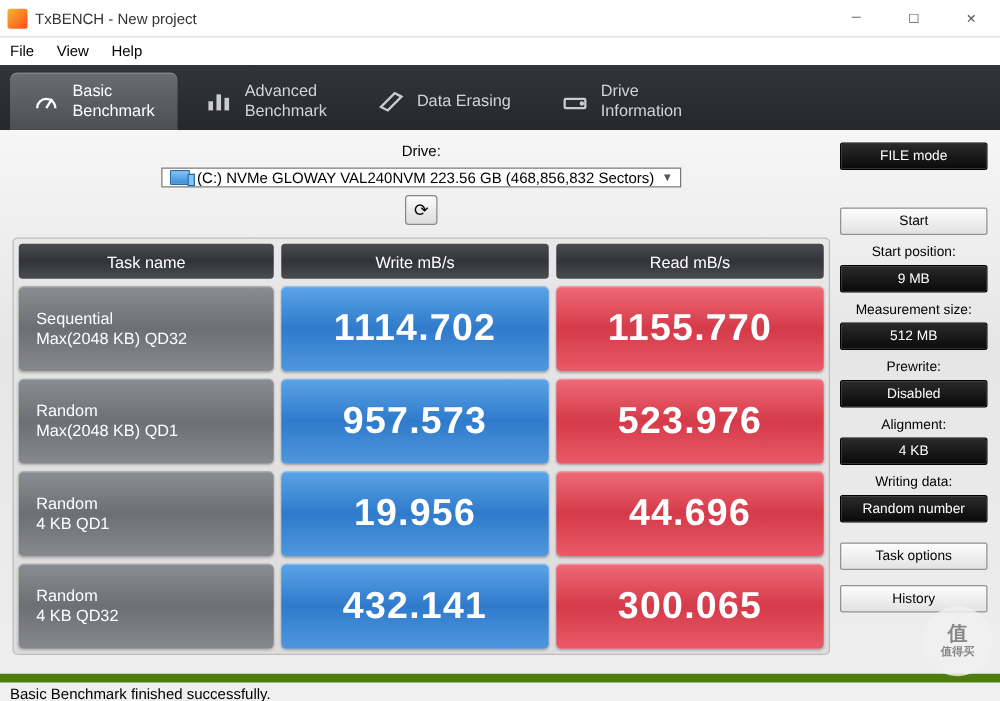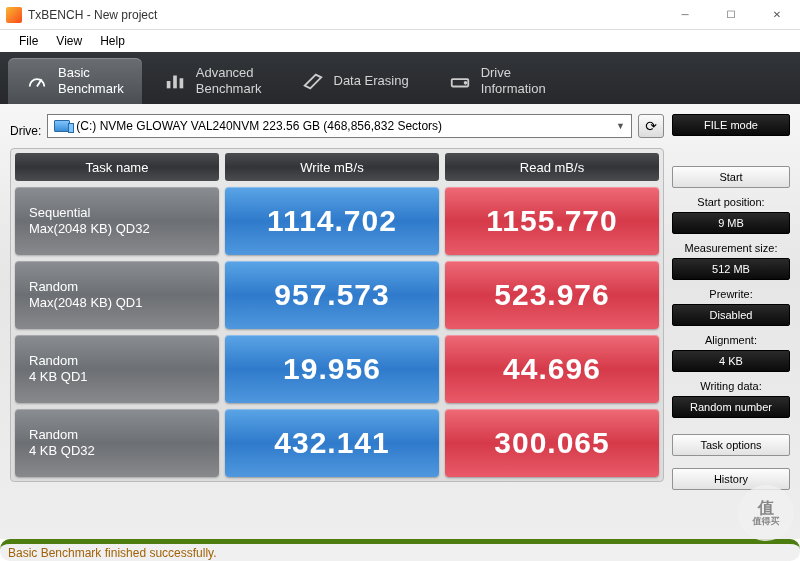--- a/index.html
+++ b/index.html
@@ -4,34 +4,34 @@
 <style>
 * { margin: 0; padding: 0; box-sizing: border-box; font-family: "Segoe UI", Tahoma, sans-serif; }
 body { width: 800px; height: 561px; background: #fff; overflow: hidden; position: relative; }
 
 .titlebar { height: 30px; background: #fff; display: flex; align-items: center; border-bottom: 1px solid #ddd; }
 .titlebar .app-icon { width: 16px; height: 16px; margin: 0 6px; background: linear-gradient(135deg,#f7b733,#fc4a1a); border-radius: 2px; }
 .titlebar .title { font-size: 12px; color: #333; flex: 1; }
 .winbtns { display: flex; }
 .winbtn { width: 46px; height: 30px; display: flex; align-items: center; justify-content: center; font-size: 10px; color: #555; }
 
-.menubar { height: 22px; display: flex; align-items: center; padding: 0 11px; font-size: 12px; gap: 2px; }
+.menubar { height: 22px; display: flex; align-items: center; padding: 0 0; font-size: 12px; gap: 2px; }
 .menubar span { padding: 2px 8px; }
 
 .tabbar { background: linear-gradient(#323539,#26282b); height: 52px; display: flex; align-items: stretch; padding: 6px 8px 0 8px; gap: 4px; }
 .tab { display: flex; align-items: center; gap: 10px; padding: 6px 18px; color: #d4d4d4; font-size: 13px; line-height: 1.2; border-radius: 6px 6px 0 0; }
 .tab.active { background: linear-gradient(#6a6e73,#4b4f54); color: #fff; box-shadow: inset 0 1px 0 rgba(255,255,255,.2); }
 .tab .ticon { width: 22px; height: 22px; display: flex; align-items: center; justify-content: center; }
 .tab .ticon svg { width: 22px; height: 22px; }
 
 .workarea { background: linear-gradient(#f6f6f6,#e6e6e6 40%,#eeeeee); height: 435px; padding: 10px 10px 0 10px; display: flex; gap: 8px; }
 .leftcol { flex: 1; display: flex; flex-direction: column; }
 .rightcol { width: 118px; display: flex; flex-direction: column; gap: 4px; }
 
-.drive-row { display: flex; align-items: flex-end; gap: 6px; font-size: 12px; margin-bottom: 10px; }
+.drive-row { display: flex; align-items: center; gap: 6px; font-size: 12px; margin-bottom: 10px; flex-direction: column; }
 .drive-select { flex: 1; background: #fff; border: 1px solid #7a7a7a; height: 24px; display: flex; align-items: center; padding: 0 6px; font-size: 12px; gap: 6px; }
 .drive-select .dicon { width: 16px; height: 12px; background: linear-gradient(#7fc4ff,#3a8ed6); border: 1px solid #2a6aa0; border-radius: 1px; position: relative; }
 .drive-select .dicon::after { content: ""; position: absolute; right: -5px; top: 2px; width: 4px; height: 8px; background: #7fc4ff; border: 1px solid #2a6aa0; }
 .drive-select .arrow { margin-left: auto; font-size: 9px; color: #555; }
 .refresh-btn { width: 26px; height: 24px; background: linear-gradient(#fbfbfb,#dcdcdc); border: 1px solid #888; border-radius: 3px; display: flex; align-items: center; justify-content: center; font-size: 14px; }
 
 .bench-panel { background: linear-gradient(#e8e8e8,#dcdcdc); border: 1px solid #bbb; border-radius: 4px; padding: 4px; }
 .header-row { display: flex; gap: 6px; margin-bottom: 6px; }
 .hcell { background: linear-gradient(#4a4c4f,#323437 50%,#4a4c4f); color: #fff; font-size: 13px; height: 28px; display: flex; align-items: center; justify-content: center; border-radius: 3px; }
 .hcell.name { width: 204px; }
@@ -40,21 +40,21 @@
 .data-row { display: flex; gap: 6px; margin-bottom: 6px; }
 .task-cell { width: 204px; background: linear-gradient(#8a8d91,#6c6f73 50%,#88898c); color: #fff; border-radius: 4px; padding: 8px 14px; font-size: 13px; line-height: 1.25; display: flex; flex-direction: column; justify-content: center; box-shadow: inset 0 1px 0 rgba(255,255,255,.25), 0 1px 2px rgba(0,0,0,.25); }
 .val-cell { flex: 1; border-radius: 4px; display: flex; align-items: center; justify-content: center; font-family: "Arial Black","Segoe UI",sans-serif; font-size: 30px; font-weight: 900; letter-spacing: 1px; color: #fff; height: 68px; box-shadow: inset 0 1px 0 rgba(255,255,255,.3), 0 1px 2px rgba(0,0,0,.3); }
 .val-cell.read { background: linear-gradient(#5aa4e6,#2f7acb 50%,#4f98de); }
 .val-cell.write { background: linear-gradient(#ef6a77,#d53a49 50%,#e95a68); }
 
 .darkbtn { background: linear-gradient(#2a2a2a,#0a0a0a); color: #fff; font-size: 11px; height: 22px; border: 1px solid #000; border-radius: 2px; display: flex; align-items: center; justify-content: center; }
 .greybtn { background: linear-gradient(#fdfdfd,#e2e2e2); color: #000; font-size: 11px; height: 22px; border: 1px solid #929292; border-radius: 2px; display: flex; align-items: center; justify-content: center; }
 .sidelabel { font-size: 11px; text-align: center; margin-top: 4px; }
 
-.statusbar { height: 22px; border-top: 5px solid #4d7c0f; background: #f0f0f0; font-size: 12px; padding: 2px 8px; color: #a16207; border-radius: 10px; }
+.statusbar { height: 22px; border-top: 7px solid #4d7c0f; background: #f0f0f0; font-size: 12px; padding: 2px 8px; color: #000000; }
 
 .watermark { position: absolute; right: 6px; bottom: 20px; width: 56px; height: 56px; border-radius: 50%; background: rgba(240,240,240,.82); display: flex; flex-direction: column; align-items: center; justify-content: center; font-size: 9px; color: #888; font-weight: bold; line-height: 1.1; }
 .watermark .face { font-size: 16px; }
 </style>
 </head>
 <body>
 
 <div class="titlebar">
   <div class="app-icon"></div>
   <div class="title">TxBENCH - New project</div>

